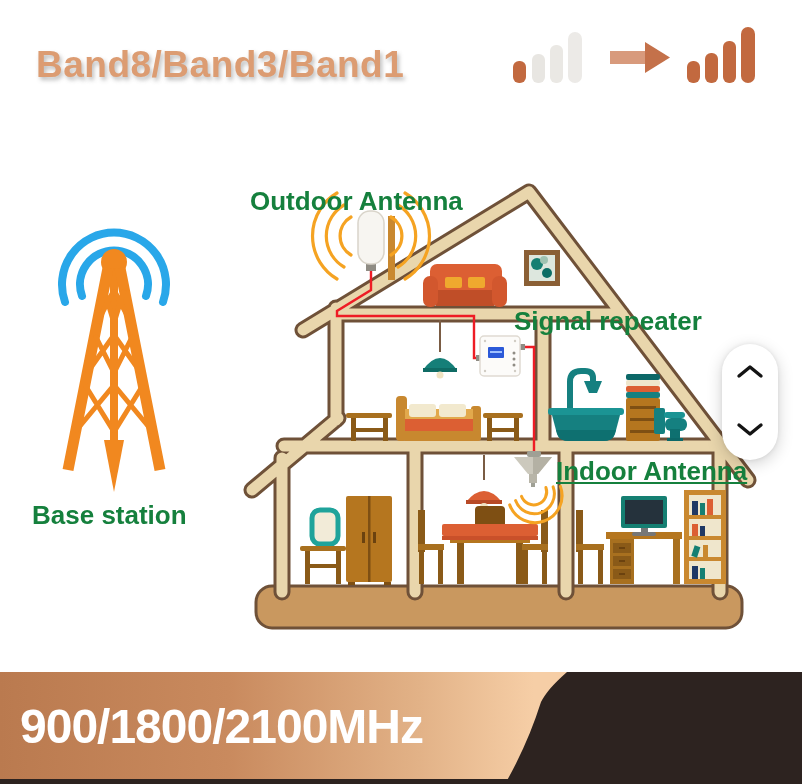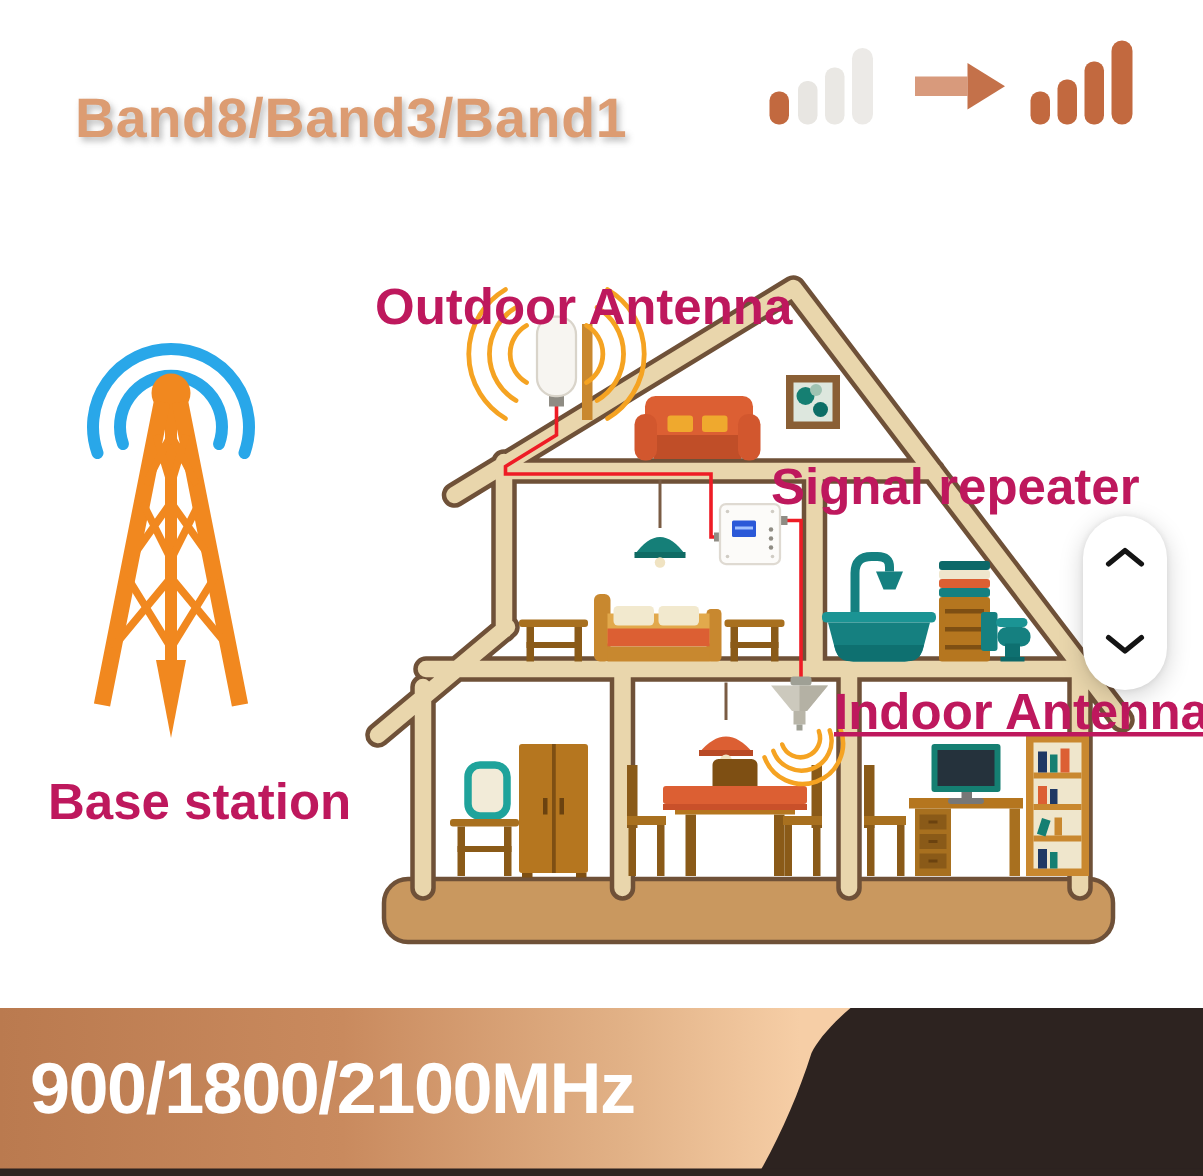--- a/index.html
+++ b/index.html
@@ -1,27 +1,27 @@
 <!DOCTYPE html>
 <html><head>
 <meta charset="utf-8">
 <style>
   html,body{margin:0;padding:0;background:#fff;}
   .stage{position:relative;width:802px;height:784px;background:#ffffff;overflow:hidden;
          font-family:"Liberation Sans", sans-serif;}
   
-  .page-title{position:absolute;left:36px;top:44px;margin:14px;font-size:37px;font-weight:bold;
+  .page-title{position:absolute;left:36px;top:44px;margin:0;font-size:37px;font-weight:bold;
               letter-spacing:.5px;color:#DC9C72;text-shadow:2px 3px 4px rgba(110,110,110,.45);}
   .signal-upgrade{position:absolute;left:500px;top:22px;width:262px;height:78px;}
   
-  .diagram-label{position:absolute;font-size:34px;font-weight:bold;color:#be185d;white-space:nowrap;}
+  .diagram-label{position:absolute;font-size:26px;font-weight:bold;color:#15803d;white-space:nowrap;}
   .lbl-outdoor{left:250px;top:186px;}
   .lbl-repeater{left:514px;top:306px;text-align:right;}
   .lbl-indoor{left:556px;top:456px;text-decoration:underline;}
-  .lbl-base{left:32px;top:500px;margin-top:16px;}
+  .lbl-base{left:32px;top:500px;}
   
   .scene{position:absolute;left:0;top:0;width:802px;height:784px;}
   
   .scroll-control{position:absolute;left:722px;top:344px;width:56px;height:116px;background:#ffffff;
                   border-radius:28px;box-shadow:0 4px 16px rgba(0,0,0,.18), 0 0 4px rgba(0,0,0,.08);
                   display:flex;flex-direction:column;}
   .scroll-btn{flex:1;background:transparent;border:none;display:flex;align-items:center;
               justify-content:center;cursor:pointer;padding:0;}
   
   .banner{position:absolute;left:0;top:672px;width:762px;height:112px;

